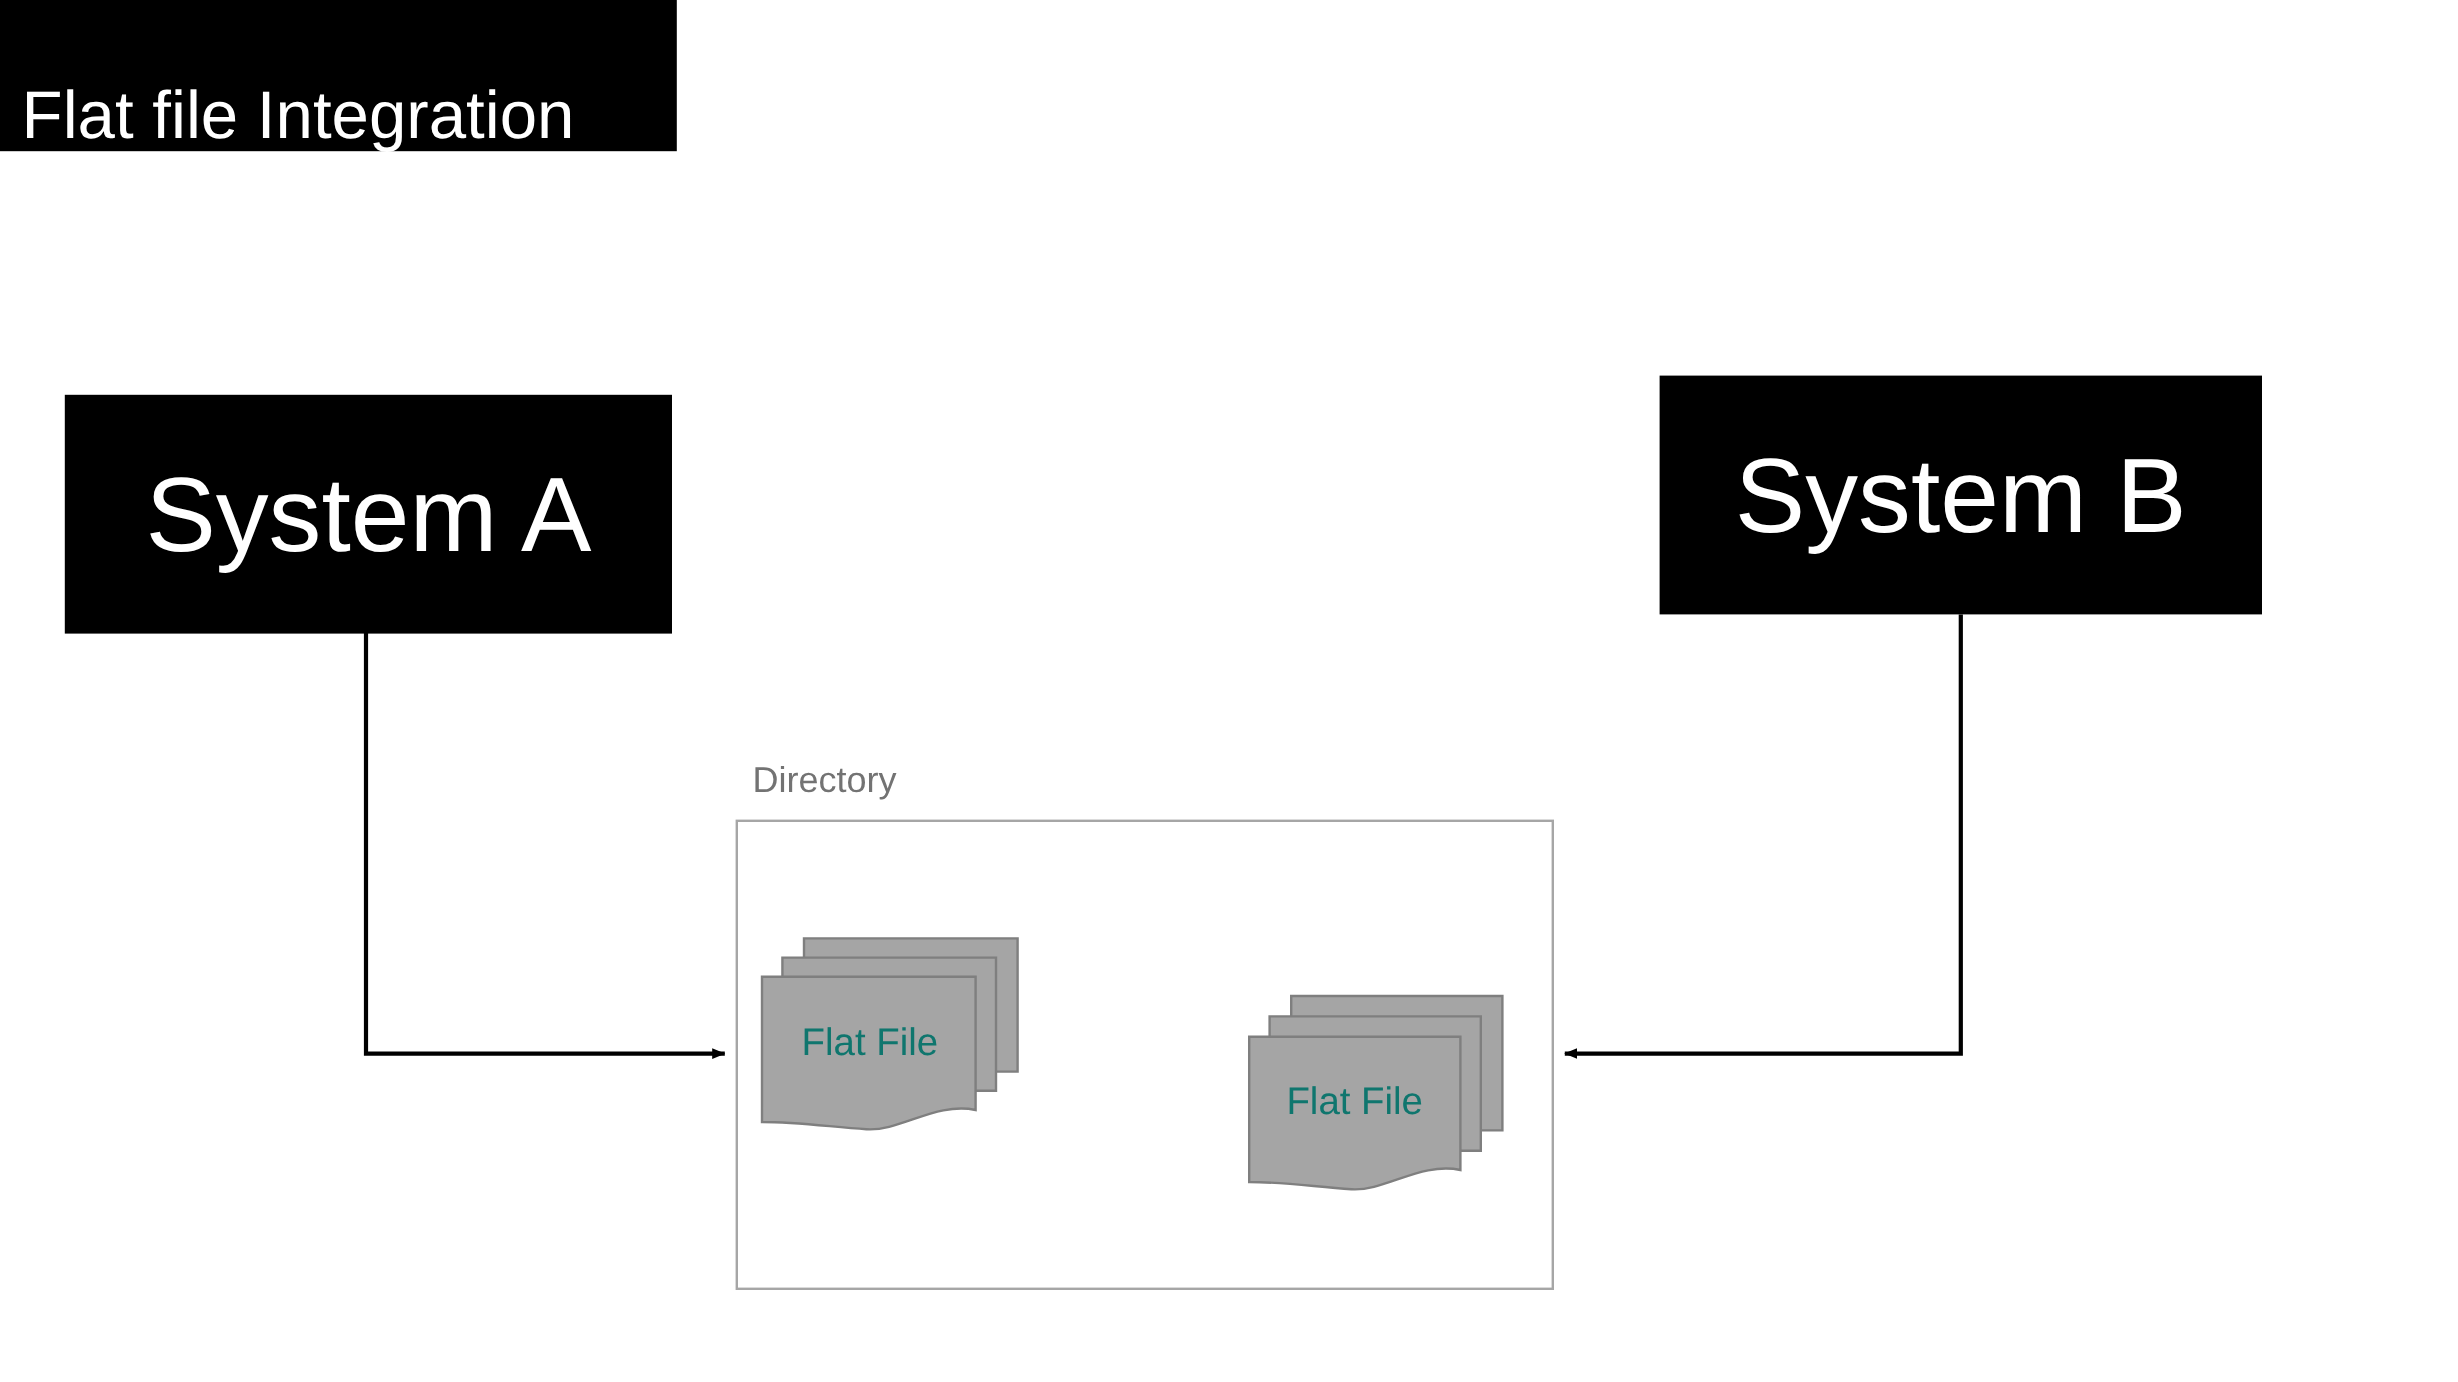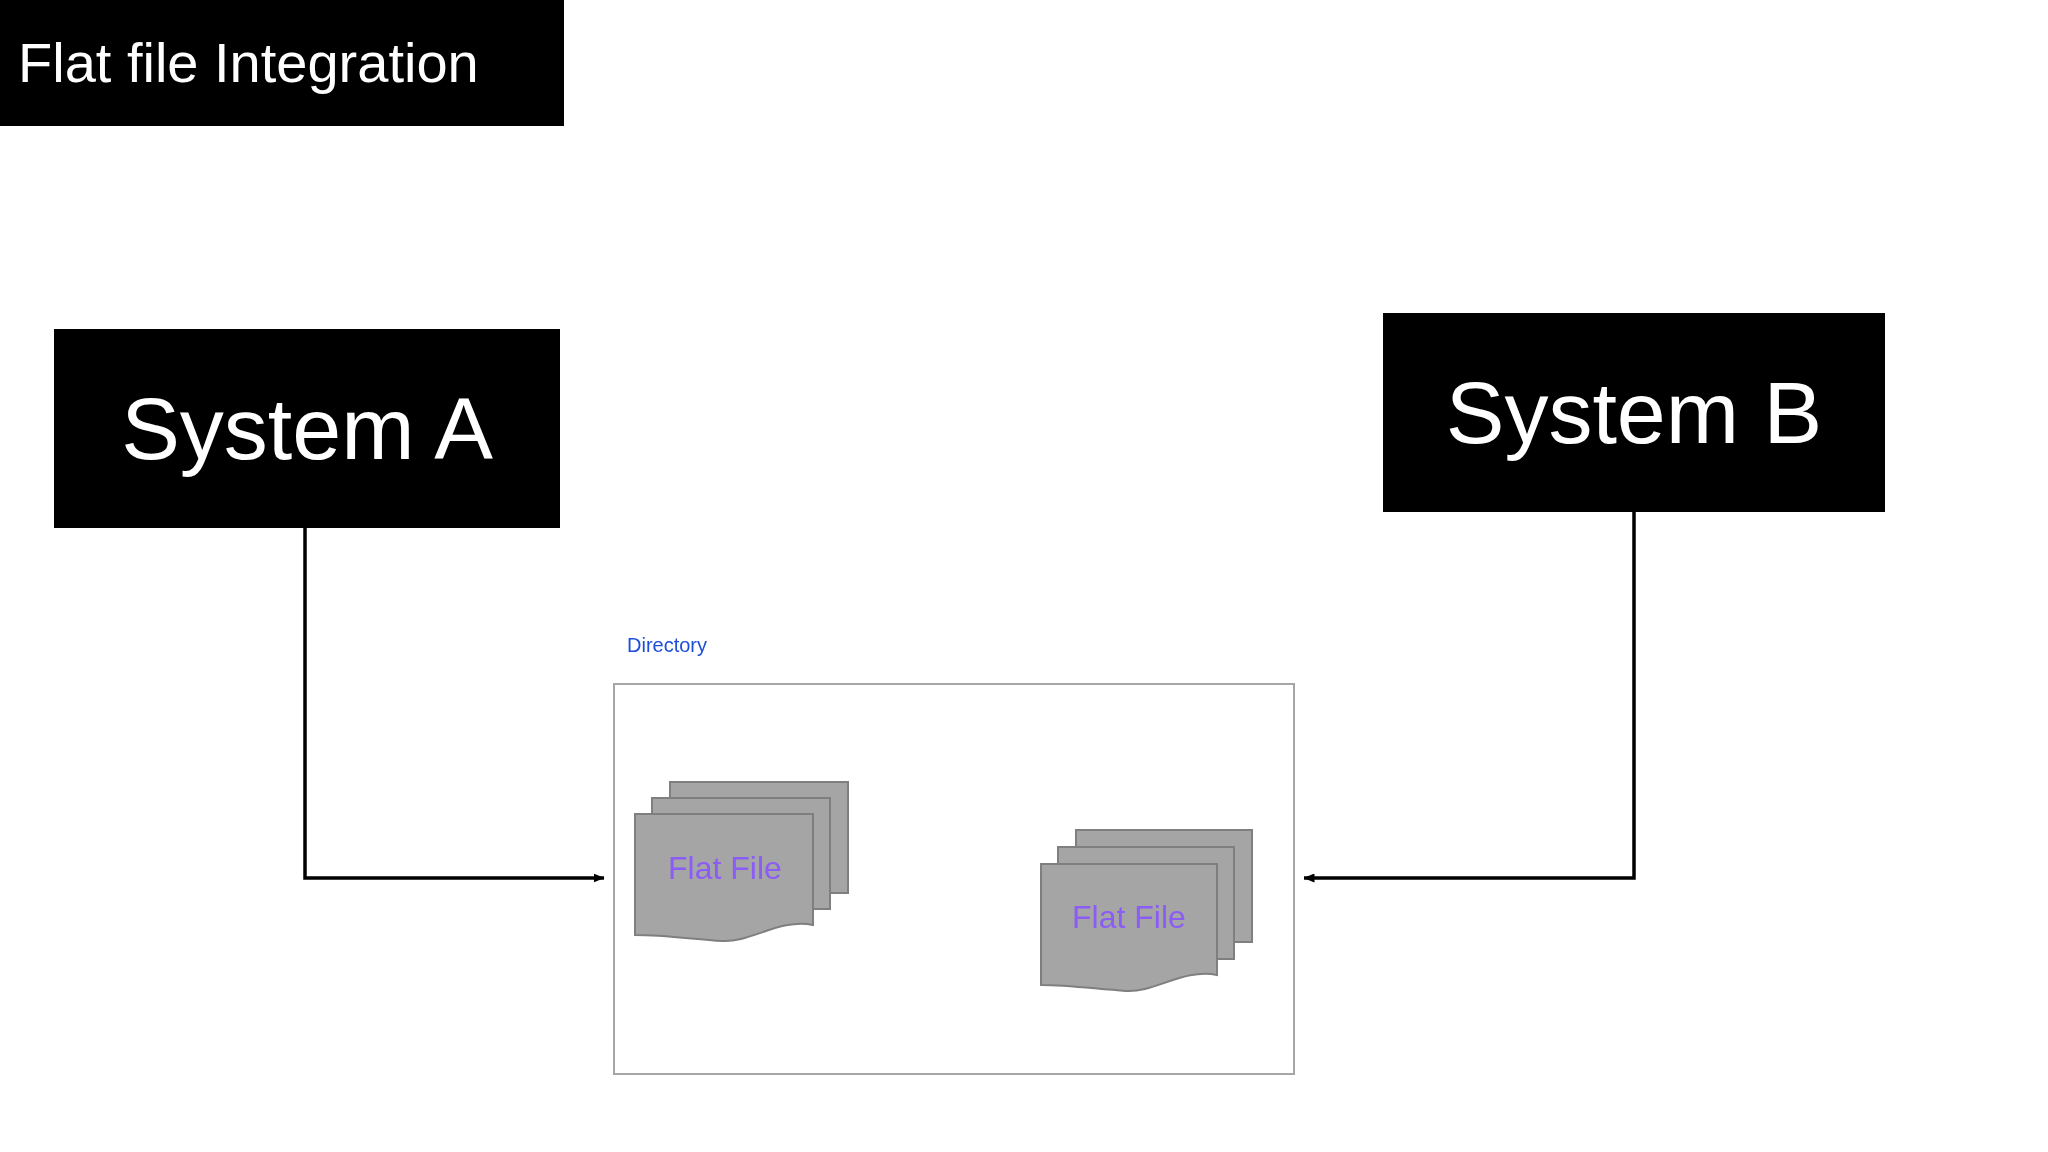--- a/index.html
+++ b/index.html
@@ -22,21 +22,21 @@
 
   
   .title-banner {
     position: absolute;
     left: 0px;
     top: 0px;
     width: 564px;
     height: 126px;
     background: #000000;
     display: flex;
-    align-items: center;
+    align-items: flex-end;
     justify-content: flex-start;
     box-sizing: border-box;
     padding-left: 18px;
   }
   .title-banner .title-text {
     color: #ffffff;
     font-size: 56px;
     line-height: 1.05;
     font-weight: 400;
     white-space: nowrap;
@@ -69,22 +69,22 @@
     top: 313px;
     width: 502px;
     height: 199px;
   }
 
   
   .directory-label {
     position: absolute;
     left: 627px;
     top: 634px;
-    font-size: 20px;
-    color: #1d4ed8;
+    font-size: 30px;
+    color: #737373;
     white-space: nowrap;
   }
   #directory-box {
     position: absolute;
     left: 613px;
     top: 683px;
     width: 682px;
     height: 392px;
     border: 2px solid #a6a6a6;
     background: transparent;
@@ -101,21 +101,21 @@
     pointer-events: none;
   }
 
   
   .file-stack {
     position: absolute;
   }
   .file-stack svg { display: block; }
   .file-stack .stack-label {
     position: absolute;
-    color: #8b5cf6;
+    color: #0f766e;
     font-size: 32px;
     white-space: nowrap;
     line-height: 1;
   }
   #stack-left  { left: 630px; top: 775px;  width: 220px; height: 170px; }
   #stack-right { left: 1036px; top: 823px; width: 220px; height: 173px; }
   #stack-left .stack-label  { left: 38px;  top: 77px; }
   #stack-right .stack-label { left: 36px;  top: 78px; }
 </style>
 </head>

